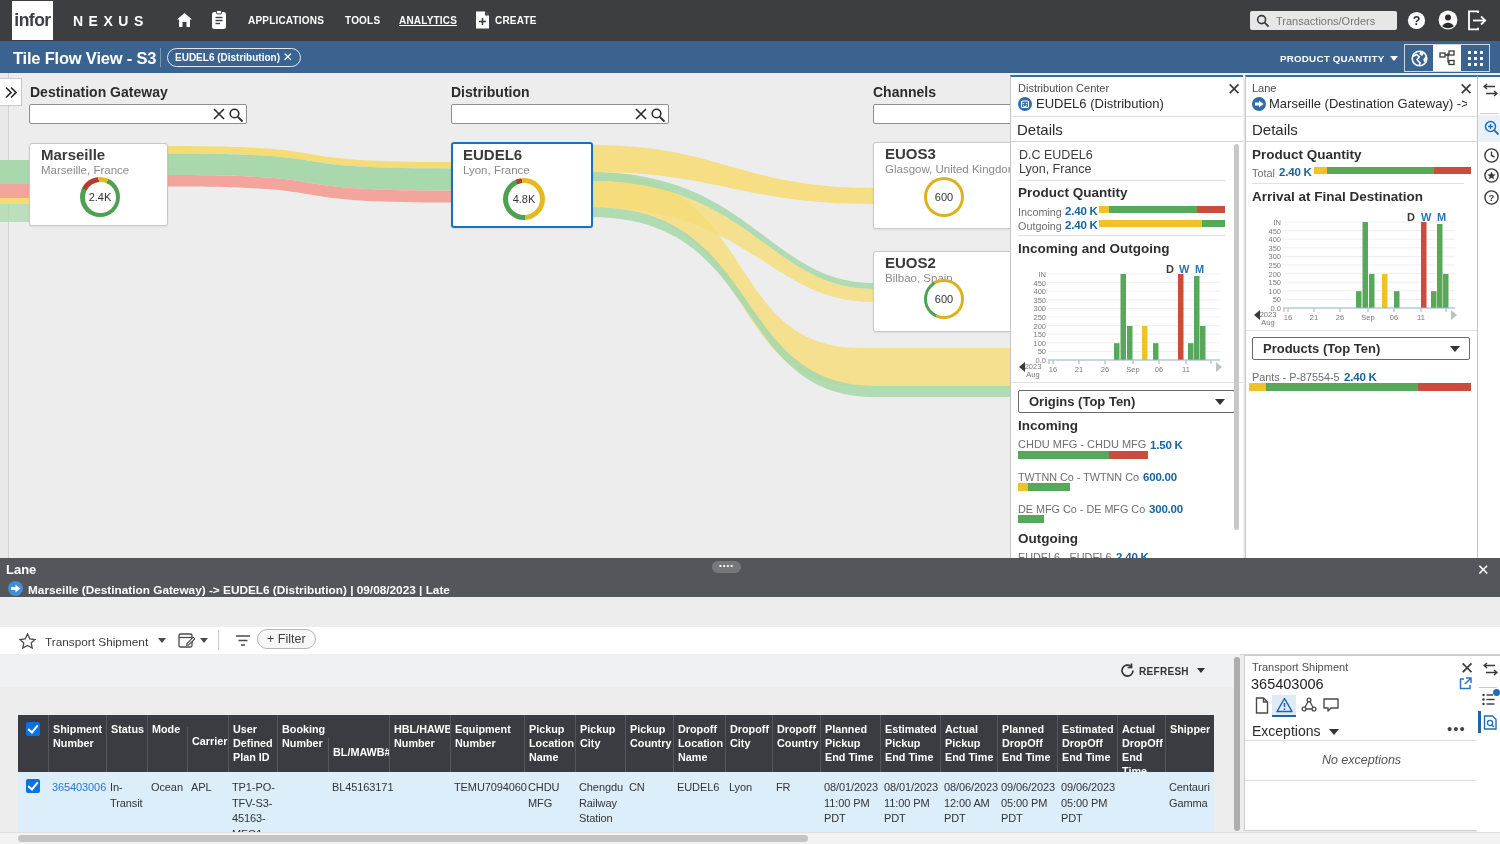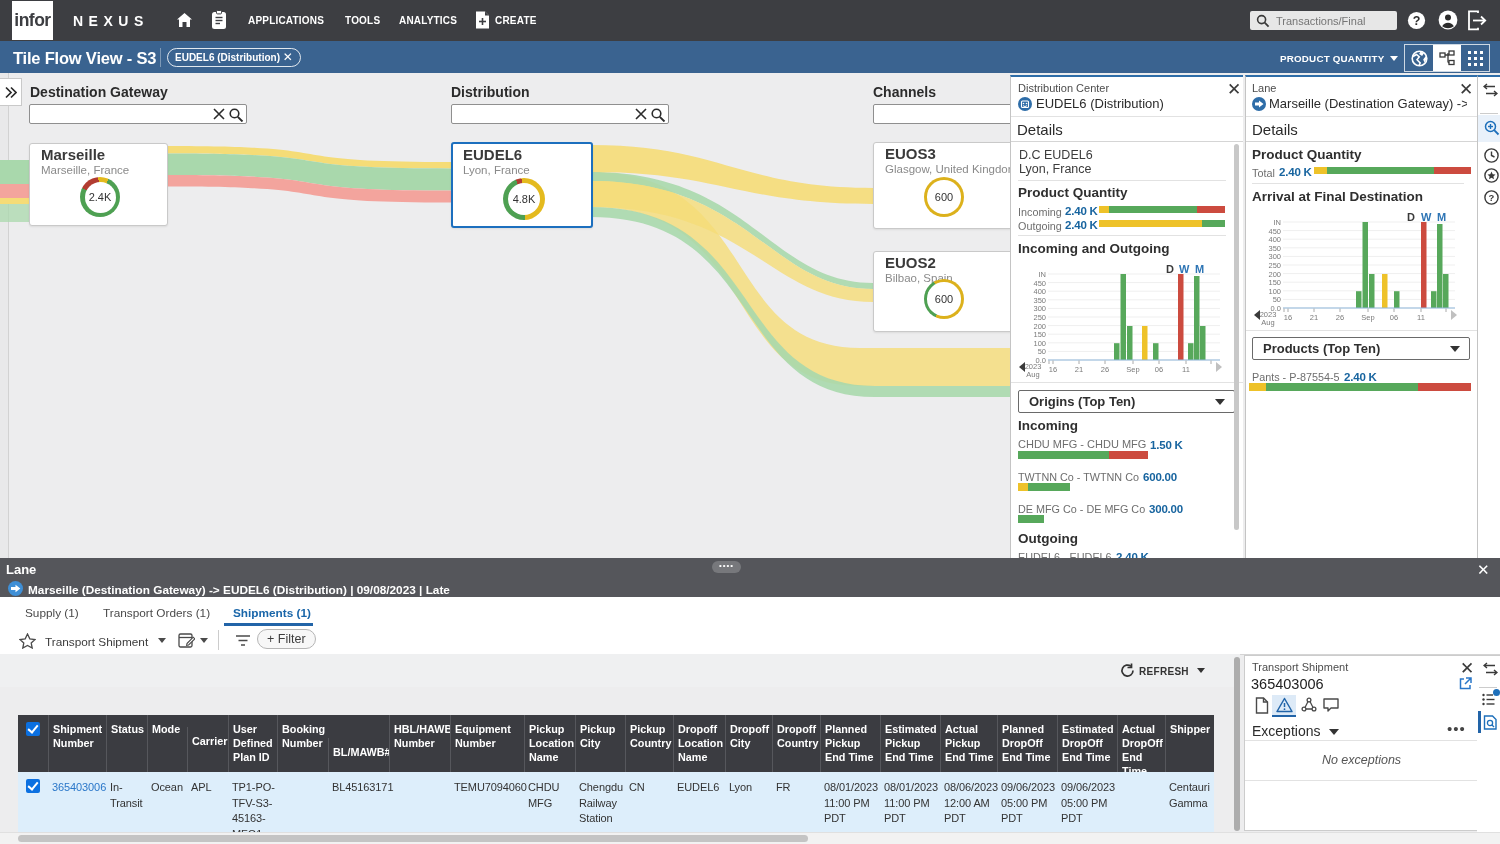--- a/index.html
+++ b/index.html
@@ -56,34 +56,34 @@
       </svg>
  <svg class="abs" style="left:210px;top:10px;" width="18" height="21" viewBox="0 0 18 21">
         <rect x="2" y="2" width="14" height="17" rx="2.5" fill="#fff"></rect>
         <rect x="6.5" y="0.5" width="5" height="3.4" rx="1" fill="#fff" stroke="#3d3e42" stroke-width="1"></rect>
         <line x1="5.5" y1="7.5" x2="12.5" y2="7.5" stroke="#3d3e42" stroke-width="1.4"></line>
         <line x1="5.5" y1="10.5" x2="12.5" y2="10.5" stroke="#3d3e42" stroke-width="1.4"></line>
         <line x1="5.5" y1="13.5" x2="10" y2="13.5" stroke="#3d3e42" stroke-width="1.4"></line>
       </svg>
  <div class="abs navitem" style="left:248px;">APPLICATIONS</div>
  <div class="abs navitem" style="left:345px;">TOOLS</div>
- <div class="abs navitem" style="left:399px;">ANALYTICS</div>
+ <div class="abs navitem" style="left:399px;text-decoration:underline;">ANALYTICS</div>
  <svg class="abs" style="left:474px;top:10px;" width="17" height="20" viewBox="0 0 17 20">
         <path d="M2 1.5 h9 l4 4 v13 h-13 Z" fill="#fff"></path>
         <path d="M11 1.5 l4 4 h-4 Z" fill="#3d3e42"></path>
         <line x1="8.5" y1="8" x2="8.5" y2="15" stroke="#3d3e42" stroke-width="1.6"></line>
         <line x1="5" y1="11.5" x2="12" y2="11.5" stroke="#3d3e42" stroke-width="1.6"></line>
       </svg>
  <div class="abs navitem" style="left:495px;">CREATE</div>
  <div class="abs" style="left:1250px;top:11px;width:147px;height:19px;background:#e7e7e7;border-radius:2px;">
    <svg class="abs" style="left:6px;top:3px;" width="14" height="14" viewBox="0 0 14 14">
           <circle cx="5.6" cy="5.6" r="4" fill="none" stroke="#3a3a3a" stroke-width="1.6"></circle>
           <line x1="8.7" y1="8.7" x2="12.6" y2="12.6" stroke="#3a3a3a" stroke-width="1.8"></line>
         </svg>
-   <div class="abs" style="left:26px;top:4px;font-size:11px;color:#757575;">Transactions/Final</div>
+   <div class="abs" style="left:26px;top:4px;font-size:11px;color:#757575;">Transactions/Orders</div>
  </div>
  <svg class="abs" style="left:1407px;top:11px;" width="19" height="19" viewBox="0 0 19 19">
         <circle cx="9.5" cy="9.5" r="8.6" fill="#fff"></circle>
         <text x="9.5" y="14" text-anchor="middle" font-family="Liberation Sans" font-size="12.5" font-weight="bold" fill="#2b2b2b">?</text>
       </svg>
  <svg class="abs" style="left:1438px;top:10px;" width="20" height="20" viewBox="0 0 20 20">
         <circle cx="10" cy="10" r="9.4" fill="#fff"></circle>
         <circle cx="10" cy="7.6" r="3" fill="#2b2b2b"></circle>
         <path d="M4.2 16.2 a6.5 6.5 0 0 1 11.6 0 a9.4 9.4 0 0 1 -11.6 0 Z" fill="#2b2b2b"></path>
       </svg>
@@ -436,26 +436,20 @@
 <div class="abs" id="lanebar">
  <div class="abs" style="left:6px;top:4px;font-size:13px;font-weight:bold;color:#fff;">Lane</div>
  <div class="abs" style="left:712px;top:3px;width:29px;height:12px;background:#77787c;border-radius:7px;color:#fff;font-size:8px;letter-spacing:1px;text-align:center;line-height:10px;">••••</div>
  <div class="abs" style="left:1477px;top:3px;font-size:15px;color:#fff;">✕</div>
  <svg class="abs" style="left:8px;top:23px;" width="15" height="15" viewBox="0 0 15 15">
         <circle cx="7.5" cy="7.5" r="7.5" fill="#3f8fd6"></circle>
         <path d="M3 6 h4.5 v-2.2 l4.8 3.7 l-4.8 3.7 v-2.2 h-4.5 Z" fill="#fff"></path>
       </svg>
  <div class="abs" style="left:28px;top:25px;font-size:11.8px;font-weight:bold;color:#fff;">Marseille (Destination Gateway) -&gt; EUDEL6 (Distribution) | 09/08/2023 | Late</div>
 </div>
-<div class="abs" id="tabs">
- <div class="abs tab" style="left:25px;">Supply (1)</div>
- <div class="abs tab" style="left:103px;">Transport Orders (1)</div>
- <div class="abs tab" style="left:233px;color:#1a66a9;font-weight:bold;">Shipments (1)</div>
- <div class="abs" style="left:224px;top:26px;width:89px;height:3px;background:#2264a8;"></div>
-</div>
 <div class="abs" id="toolbar">
  <svg class="abs" style="left:19px;top:6px;" width="17" height="16" viewBox="0 0 17 16">
         <path d="M8.5 1 L10.8 5.8 L16 6.5 L12.2 10 L13.2 15 L8.5 12.5 L3.8 15 L4.8 10 L1 6.5 L6.2 5.8 Z" fill="none" stroke="#4a4a4a" stroke-width="1.3"></path>
       </svg>
  <div class="abs" style="left:45px;top:8px;font-size:11.8px;color:#3c3c3c;">Transport Shipment</div>
  <div class="abs" style="left:158px;top:11px;width:0;height:0;border-left:4.5px solid transparent;border-right:4.5px solid transparent;border-top:5.5px solid #4a4a4a;"></div>
  <svg class="abs" style="left:178px;top:5px;" width="17" height="17" viewBox="0 0 17 17">
         <rect x="1" y="2" width="13" height="13" rx="1.5" fill="none" stroke="#4a4a4a" stroke-width="1.3"></rect>
         <line x1="1" y1="5.5" x2="14" y2="5.5" stroke="#4a4a4a" stroke-width="1.3"></line>
         <path d="M9 11.5 L15.2 5.2 L16.8 6.8 L10.6 13 L8.6 13.4 Z" fill="#fff" stroke="#4a4a4a" stroke-width="1.1"></path>

